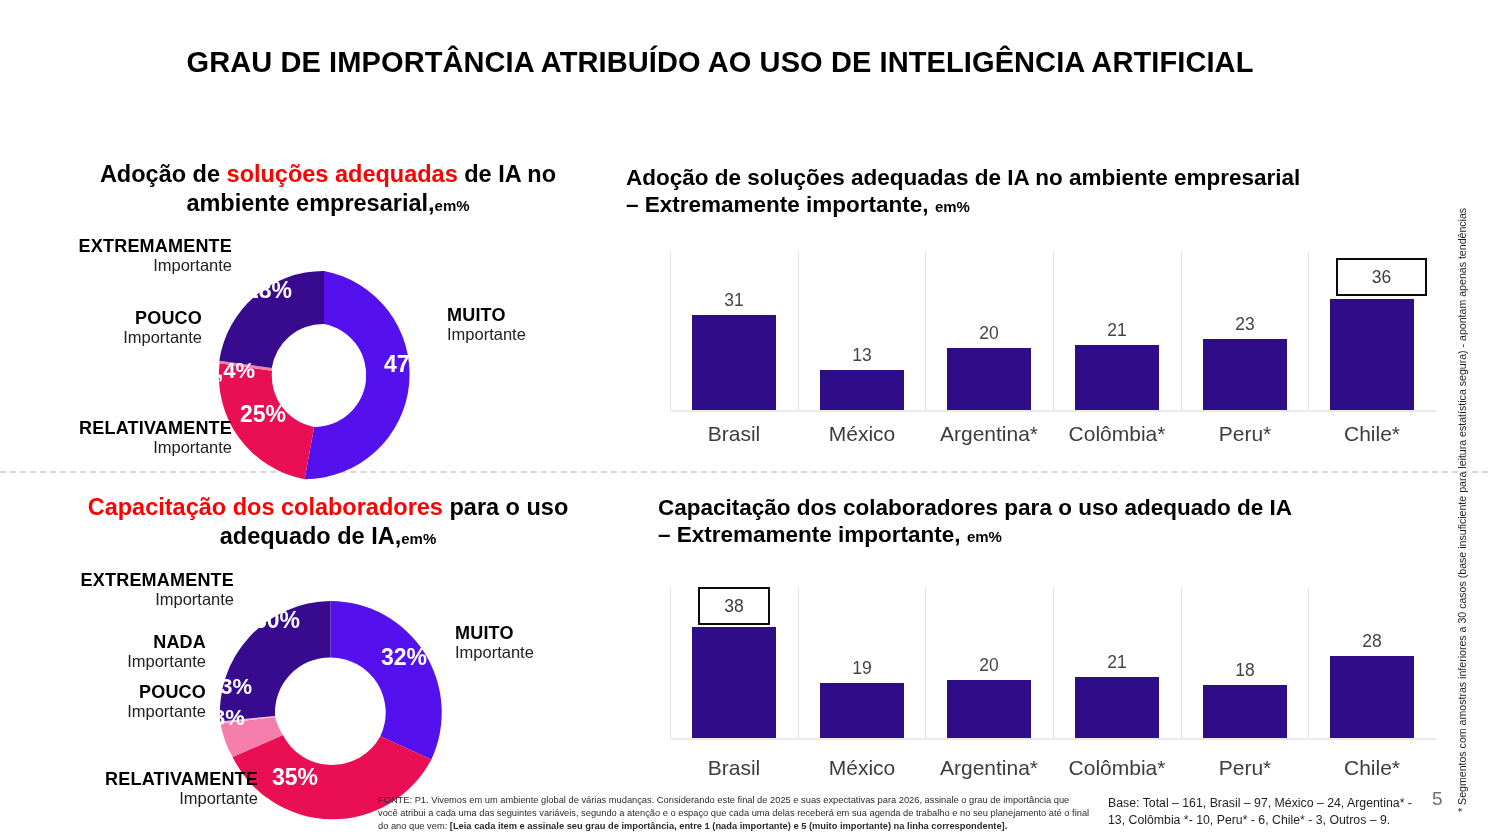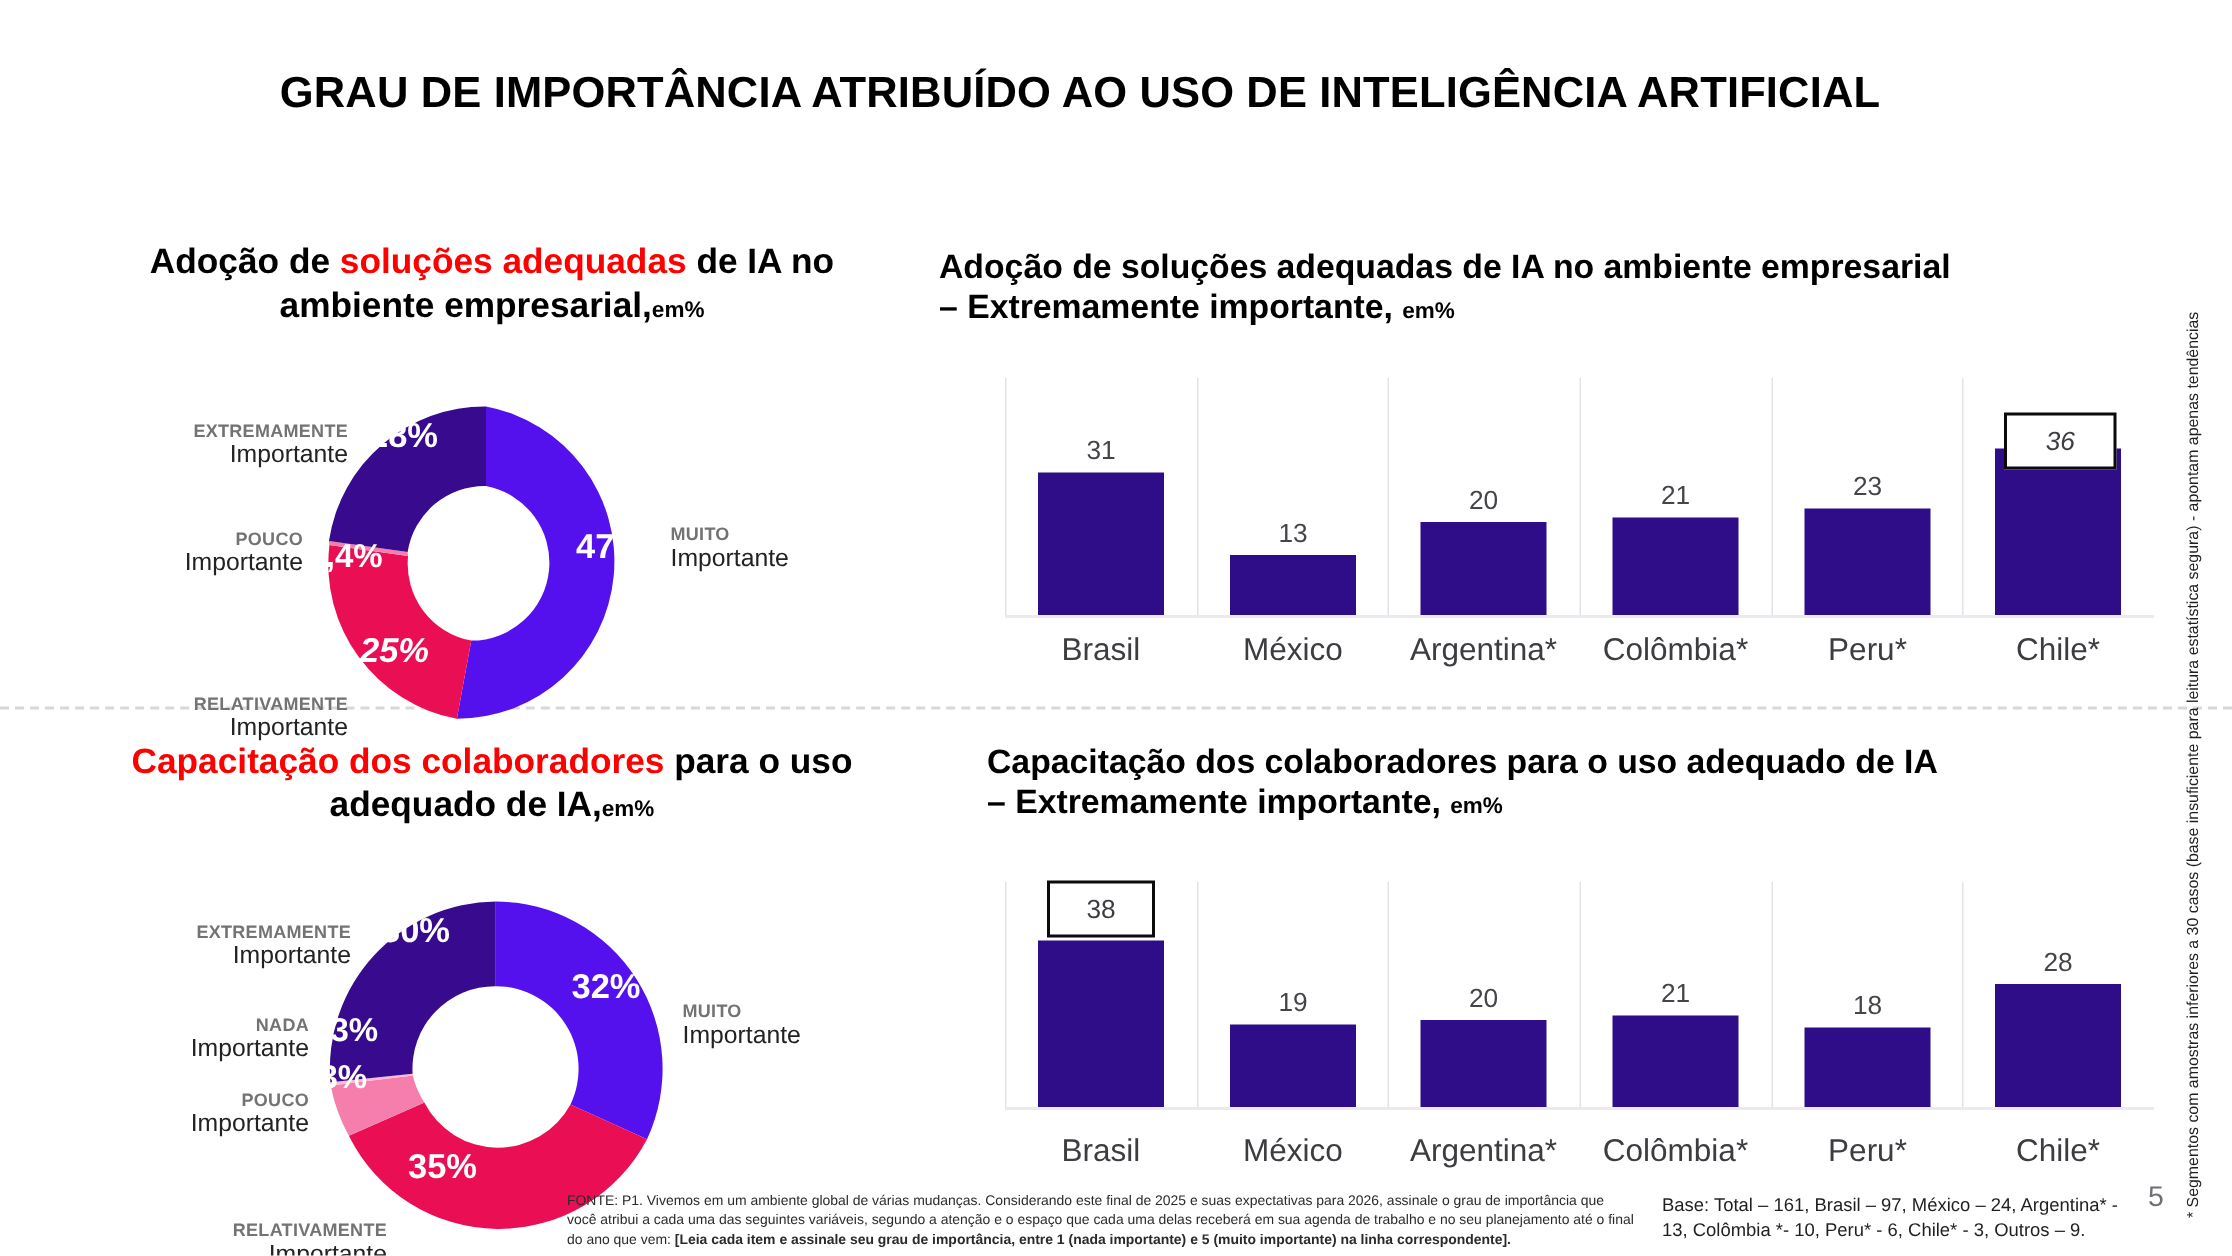--- a/index.html
+++ b/index.html
@@ -38,21 +38,21 @@
   .bar-title{font-size:22.5px;text-align:left;}
   .hl{color:#ff0000;}
   .em-sub{font-size:15px;font-weight:bold;}
 
   
   .donut-wrap{position:absolute;margin-top:20px;}
   .donut-svg{display:block;}
 
   .dlabel{position:absolute;text-align:right;line-height:1.12;}
   .dlabel.right{text-align:left;}
-  .dlabel .cap{display:block;font-size:12px;font-weight:bold;color:#737373;letter-spacing:.2px;margin-top:45px;}
+  .dlabel .cap{display:block;font-size:18px;font-weight:bold;color:#000000;letter-spacing:.2px;}
   .dlabel .sub{display:block;font-size:16.5px;font-weight:normal;color:#222222;}
 
   .dval{
     position:absolute;color:#ffffff;font-weight:bold;
     font-size:23px;white-space:nowrap;
   }
   .dval.small{font-size:22px;}
 
   
   .bar-chart{position:absolute;}
@@ -118,21 +118,21 @@
 
       <path d="M 86.57 209.19 A 105 105 0 0 1 1.62 93.37 L 54.05 100.68 A 52 52 0 0 0 96.19 157.08 Z" fill="#ea0f55"></path>
 
       <path d="M 1.62 93.37 A 105 105 0 0 1 1.30 90.73 L 53.75 98.06 A 52 52 0 0 0 54.05 100.68 Z" fill="#f57ead"></path>
 
       <path d="M 1.30 90.73 A 105 105 0 0 1 106 1 L 106 54 A 52 52 0 0 0 53.75 98.06 Z" fill="#380a8e"></path>
     </svg>
 
     <div class="dval" style="left:28px;top:7px;">28%</div>
     <div class="dval small" style="left:-13px;top:88px;">0,4%</div>
-    <div class="dval" style="left:22px;top:150px;font-style:italic;">25%</div>
+    <div class="dval" style="left:22px;top:131px;">25%</div>
     <div class="dval" style="left:166px;top:81px;">47%</div>
   </div>
 
   <div class="dlabel" style="left:52px;top:236px;width:180px;">
     <span class="cap">EXTREMAMENTE</span>
     <span class="sub">Importante</span>
   </div>
   <div class="dlabel" style="left:52px;top:308px;width:150px;">
     <span class="cap">POUCO</span>
     <span class="sub">Importante</span>
@@ -209,21 +209,21 @@
       <div class="bar-val" style="width: 84px; left: 22px; top: 38px;">31</div>
       <div class="bar" style="left: 150px; width: 84px; height: 40px; top: 118px; background: rgb(47, 12, 136);"></div>
       <div class="bar-val" style="width: 84px; left: 150px; top: 93px;">13</div>
       <div class="bar" style="left: 277px; width: 84px; height: 62px; top: 96px; background: rgb(47, 12, 136);"></div>
       <div class="bar-val" style="width: 84px; left: 277px; top: 71px;">20</div>
       <div class="bar" style="left: 405px; width: 84px; height: 65px; top: 93px; background: rgb(47, 12, 136);"></div>
       <div class="bar-val" style="width: 84px; left: 405px; top: 68px;">21</div>
       <div class="bar" style="left: 533px; width: 84px; height: 71px; top: 87px; background: rgb(47, 12, 136);"></div>
       <div class="bar-val" style="width: 84px; left: 533px; top: 62px;">23</div>
       <div class="bar" style="left: 660px; width: 84px; height: 111px; top: 47px; background: rgb(47, 12, 136);"></div>
-      <div class="bar-val boxed" style="width: 75px; height: 38px; left: 666px; top: 23px; font-style: italic;">36</div>
+      <div class="bar-val boxed" style="width: 91px; height: 38px; left: 666px; top: 6px;">36</div>
     </div>
   <div class="bar-chart" id="bar-top-cats" style="left:670px;top:418px;width:766px;height:34px;">
       <div class="cat-label" style="left: 0px; width: 128px; top: 4px;">Brasil</div>
       <div class="cat-label" style="left: 128px; width: 128px; top: 4px;">México</div>
       <div class="cat-label" style="left: 255px; width: 128px; top: 4px;">Argentina*</div>
       <div class="cat-label" style="left: 383px; width: 128px; top: 4px;">Colômbia*</div>
       <div class="cat-label" style="left: 511px; width: 128px; top: 4px;">Peru*</div>
       <div class="cat-label" style="left: 638px; width: 128px; top: 4px;">Chile*</div>
     </div>
 

